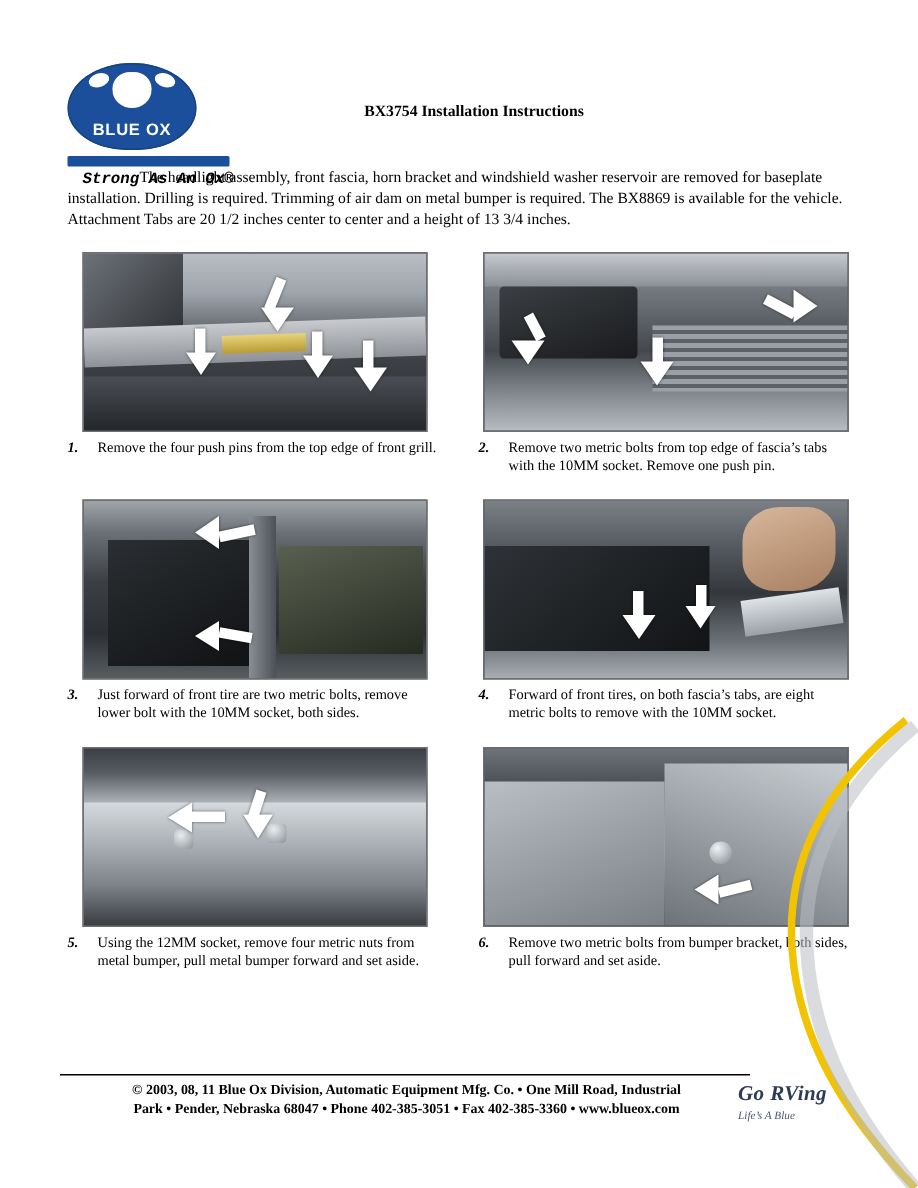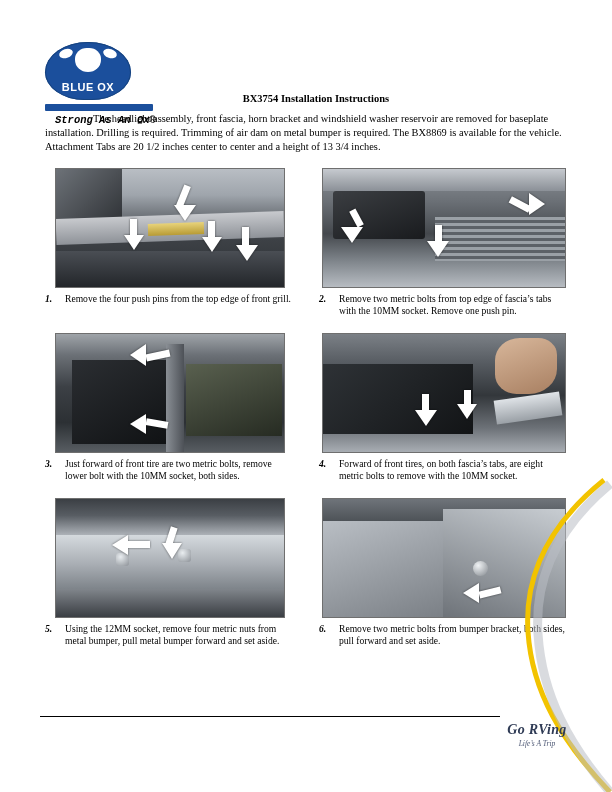--- a/index.html
+++ b/index.html
@@ -91,21 +91,20 @@
   .title-block {
     position: absolute;
     left: 186px;
     top: 68px;
     width: 260px;
     text-align: center;
     font-family: "Liberation Serif", serif;
     font-weight: bold;
     font-size: 10.5px;
     line-height: 13px;
-    margin-top: 24px;
   }
 
   .serial-box {
     position: absolute;
     left: 472px;
     top: 72px;
     width: 96px;
     height: 32px;
     border: 1px solid #000;
   }
@@ -291,21 +290,21 @@
     font-weight: bold;
     font-size: 9.3px;
   }
 
   
   .rv {
     position: absolute;
     right: 30px;
     bottom: 44px;
     width: 90px;
-    text-align: center;
+    text-align: left;
   }
   .rv .rv-title {
     font-family: "Liberation Serif", serif;
     font-style: italic;
     font-weight: bold;
     font-size: 14px;
     color: #2f3b55;
     letter-spacing: .3px;
   }
   .rv .rv-sub {
@@ -506,18 +505,22 @@
 
   <div class="rv-road">
     <svg width="120" height="330" viewBox="0 0 120 330" aria-hidden="true">
       <path d="M118 330 C 70 280, 40 230, 36 170 C 32 110, 60 60, 112 18" fill="none" stroke="#f2c300" stroke-width="5"></path>
       <path d="M118 330 C 78 284, 50 234, 46 172 C 42 112, 70 62, 118 22" fill="none" stroke="#b9bec4" stroke-width="9" stroke-opacity=".55"></path>
     </svg>
   </div>
 
   <div class="rv">
     <div class="rv-title">Go RVing</div>
-    <div class="rv-sub">Life’s A Trip</div>
+    <div class="rv-sub">Life’s A Blue</div>
   </div>
 
   <div class="footer-rule"></div>
+  <div class="footer">
+    <div>©  2003, 08, 11   Blue Ox Division, Automatic Equipment Mfg. Co.  •  One Mill Road, Industrial</div>
+    <div>Park  •  Pender, Nebraska 68047  •  Phone 402-385-3051  •  Fax 402-385-3360  •  www.blueox.com</div>
+  </div>
 
 </div>
 
 </body></html>

